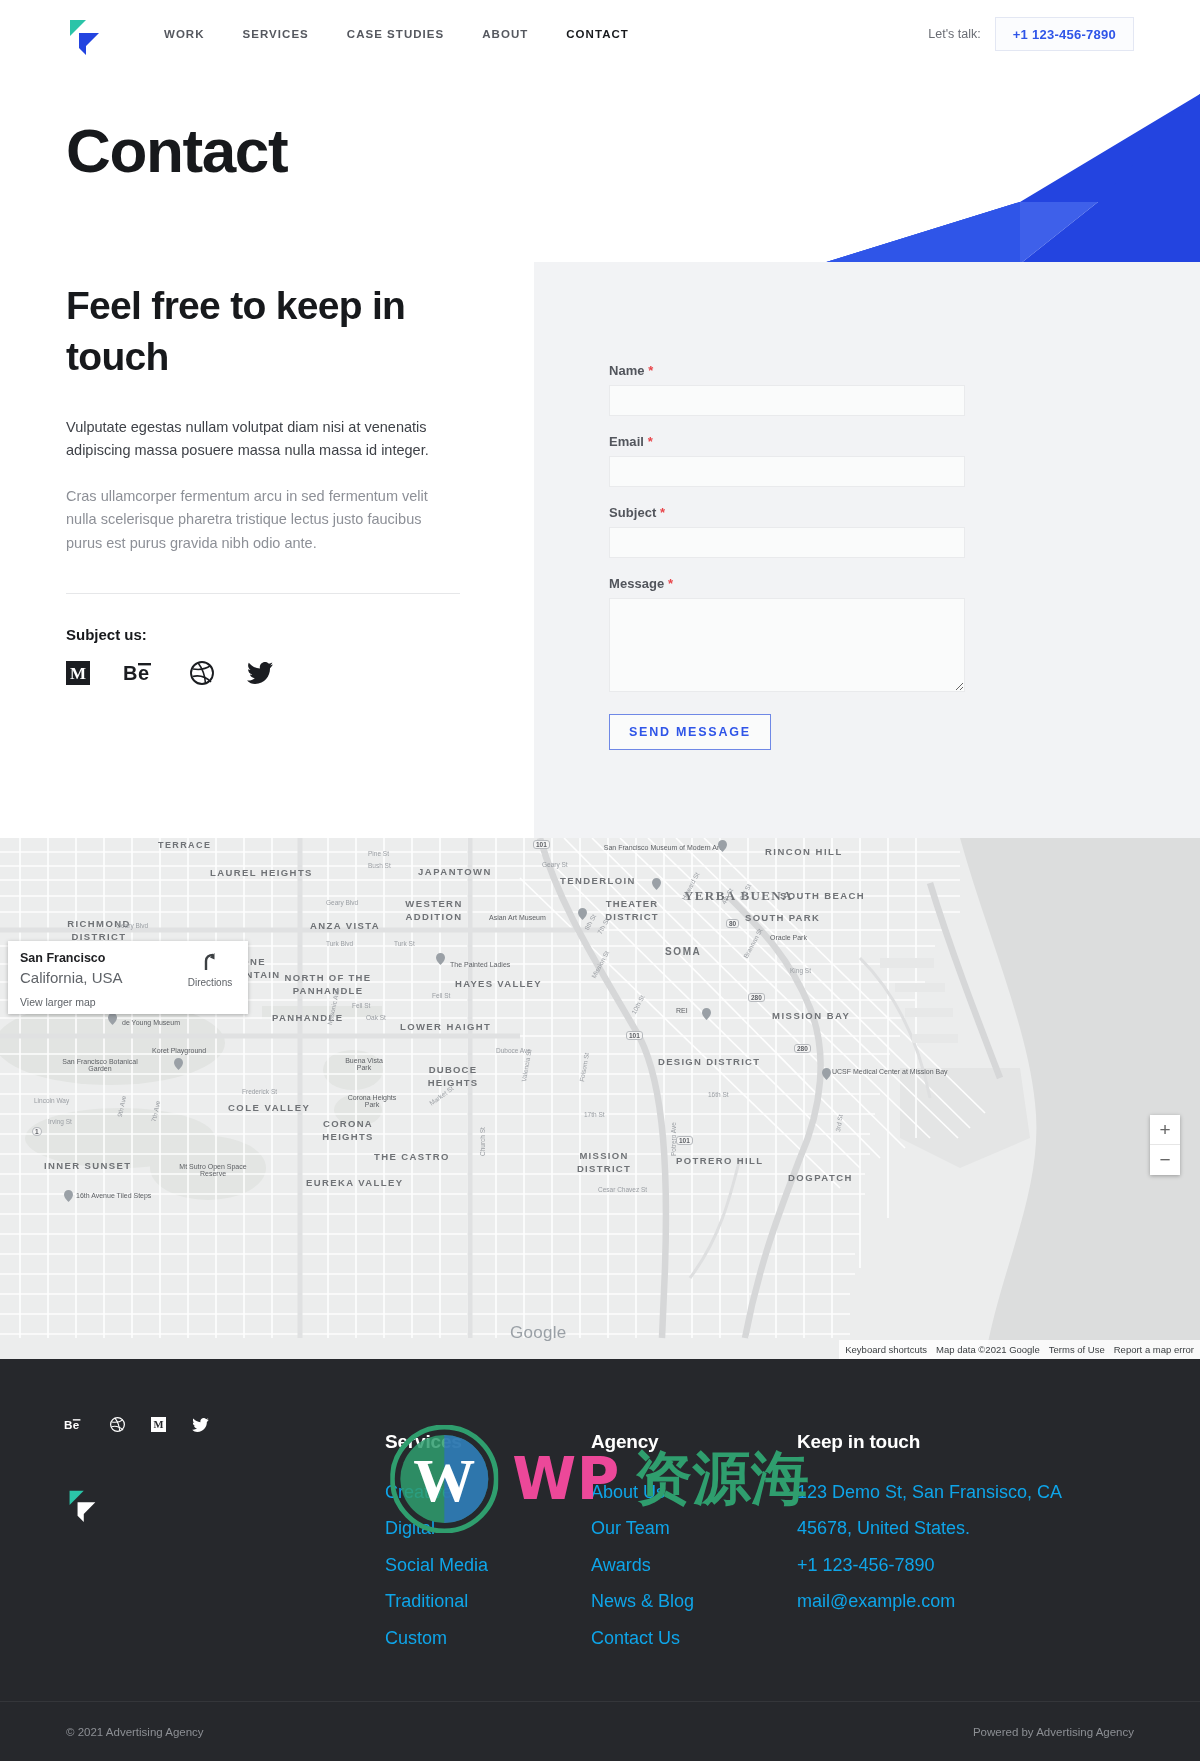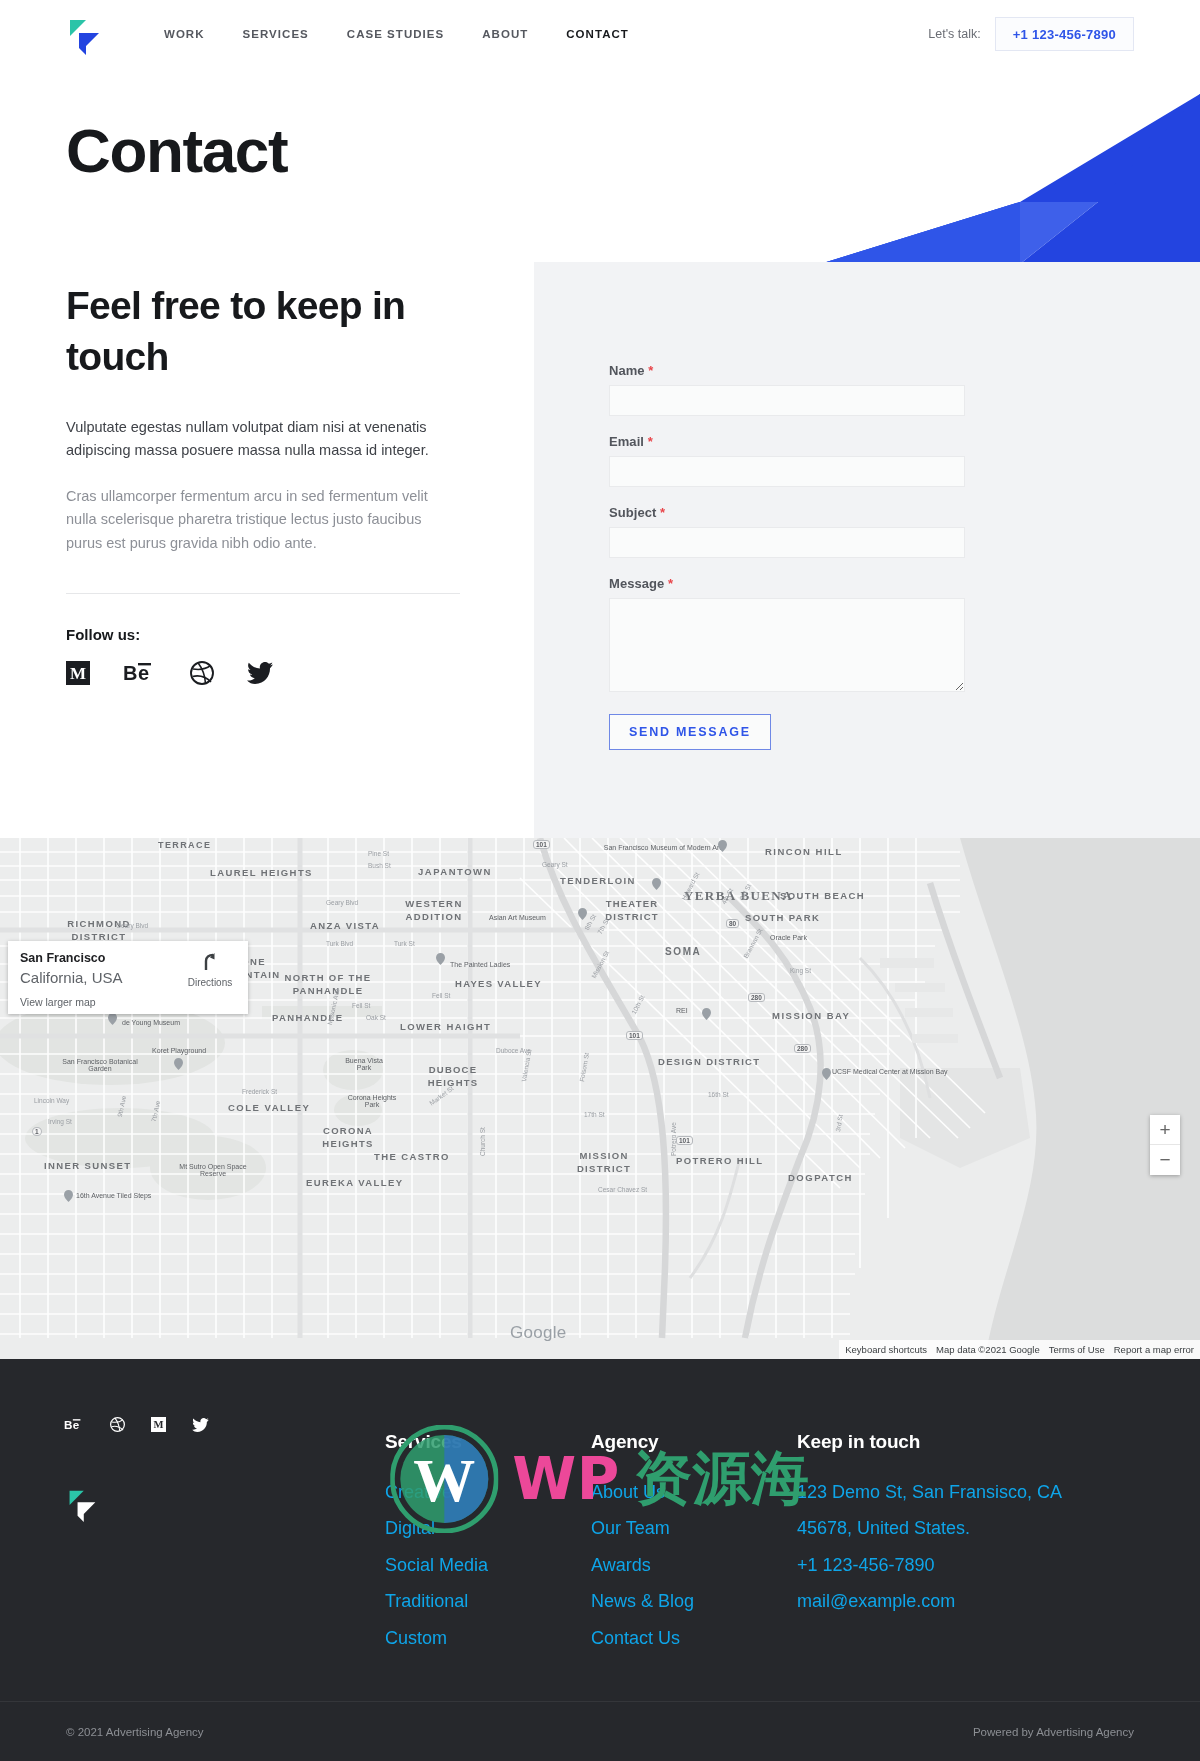--- a/index.html
+++ b/index.html
@@ -230,21 +230,21 @@
       </svg>
     </div>
     <div class="form-panel"></div>
   </div>
 
   <div class="left-col">
     <h2 class="headline">Feel free to keep in touch</h2>
     <p class="para1">Vulputate egestas nullam volutpat diam nisi at venenatis adipiscing massa posuere massa nulla massa id integer.</p>
     <p class="para2">Cras ullamcorper fermentum arcu in sed fermentum velit nulla scelerisque pharetra tristique lectus justo faucibus purus est purus gravida nibh odio ante.</p>
     <div class="divider"></div>
-    <div class="follow-label">Follow us:</div>
+    <div class="follow-label">Subject us:</div>
     <div class="social-row">
       <a href="#" title="Medium">
         <svg width="24" height="24" viewBox="0 0 24 24">
           <rect x="0" y="0" width="24" height="24" fill="#1b1d21"></rect>
           <text x="12" y="18" font-family="Liberation Serif, serif" font-size="17" font-weight="700" fill="#ffffff" text-anchor="middle">M</text>
         </svg>
       </a>
       <a href="#" title="Behance">
         <svg width="34" height="24" viewBox="0 0 34 24">
           <text x="0" y="19" font-family="Liberation Sans, sans-serif" font-size="20" font-weight="700" fill="#1b1d21">B</text>
@@ -435,21 +435,21 @@
     <div class="map-label" style="left:665px; top:108px; font-size:10px; letter-spacing:1.6px;">SOMA</div>
     <div class="map-label" style="left:205px; top:118px; width:90px; text-align:center; font-size:9.5px; letter-spacing:1.3px; white-space:normal; line-height:1.35;">LONE MOUNTAIN</div>
     <div class="map-label" style="left:268px; top:134px; width:120px; text-align:center; font-size:9.5px; letter-spacing:1.3px; white-space:normal; line-height:1.35;">NORTH OF THE PANHANDLE</div>
     <div class="map-label" style="left:455px; top:140px; font-size:9.5px; letter-spacing:1.3px;">HAYES VALLEY</div>
     <div class="map-label" style="left:272px; top:174px; font-size:9.5px; letter-spacing:1.4px;">PANHANDLE</div>
     <div class="map-label" style="left:400px; top:183px; font-size:9.5px; letter-spacing:1.4px;">LOWER HAIGHT</div>
     <div class="map-label" style="left:772px; top:172px; font-size:9.5px; letter-spacing:1.5px;">MISSION BAY</div>
     <div class="map-label" style="left:658px; top:218px; font-size:9.5px; letter-spacing:1.3px;">DESIGN DISTRICT</div>
     <div class="map-label" style="left:412px; top:226px; width:82px; text-align:center; font-size:9.5px; letter-spacing:1.2px; white-space:normal; line-height:1.35;">DUBOCE HEIGHTS</div>
     <div class="map-label" style="left:228px; top:264px; font-size:9.5px; letter-spacing:1.5px;">COLE VALLEY</div>
-    <div class="map-label" style="left:308px; top:287px; width:80px; text-align:center; font-size:9.5px; letter-spacing:1.3px; white-space:normal; line-height:1.35;">CORONA HEIGHTS</div>
+    <div class="map-label" style="left:308px; top:280px; width:80px; text-align:center; font-size:9.5px; letter-spacing:1.3px; white-space:normal; line-height:1.35;">CORONA HEIGHTS</div>
     <div class="map-label" style="left:374px; top:313px; font-size:9.5px; letter-spacing:1.4px;">THE CASTRO</div>
     <div class="map-label" style="left:565px; top:312px; width:78px; text-align:center; font-size:9.5px; letter-spacing:1.3px; white-space:normal; line-height:1.35;">MISSION DISTRICT</div>
     <div class="map-label" style="left:676px; top:317px; font-size:9.5px; letter-spacing:1.4px;">POTRERO HILL</div>
     <div class="map-label" style="left:788px; top:334px; font-size:9.5px; letter-spacing:1.5px;">DOGPATCH</div>
     <div class="map-label" style="left:306px; top:339px; font-size:9.5px; letter-spacing:1.4px;">EUREKA VALLEY</div>
     <div class="map-label" style="left:44px; top:322px; font-size:9.5px; letter-spacing:1.4px;">INNER SUNSET</div>
 
     <div class="poi-txt" style="left:600px; top:6px; width:125px; text-align:center; white-space:normal;">San Francisco Museum of Modern Art</div>
     <div class="poi-txt" style="left:489px; top:76px;">Asian Art Museum</div>
     <div class="poi-txt" style="left:770px; top:96px;">Oracle Park</div>

